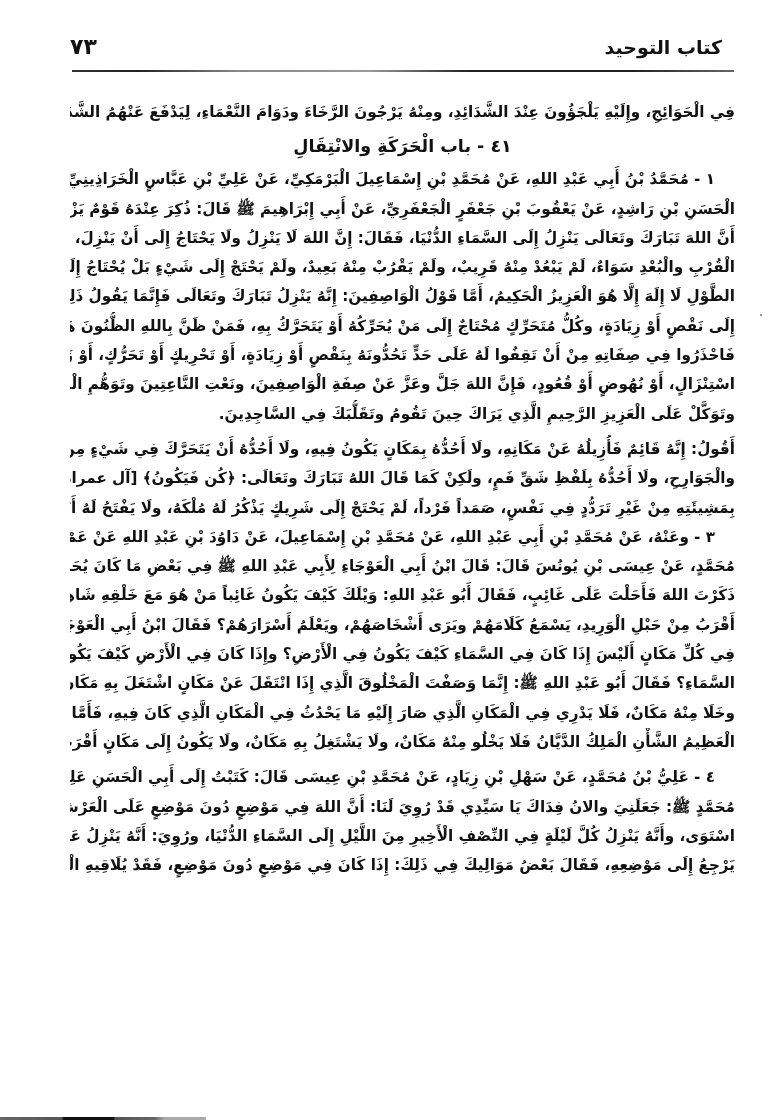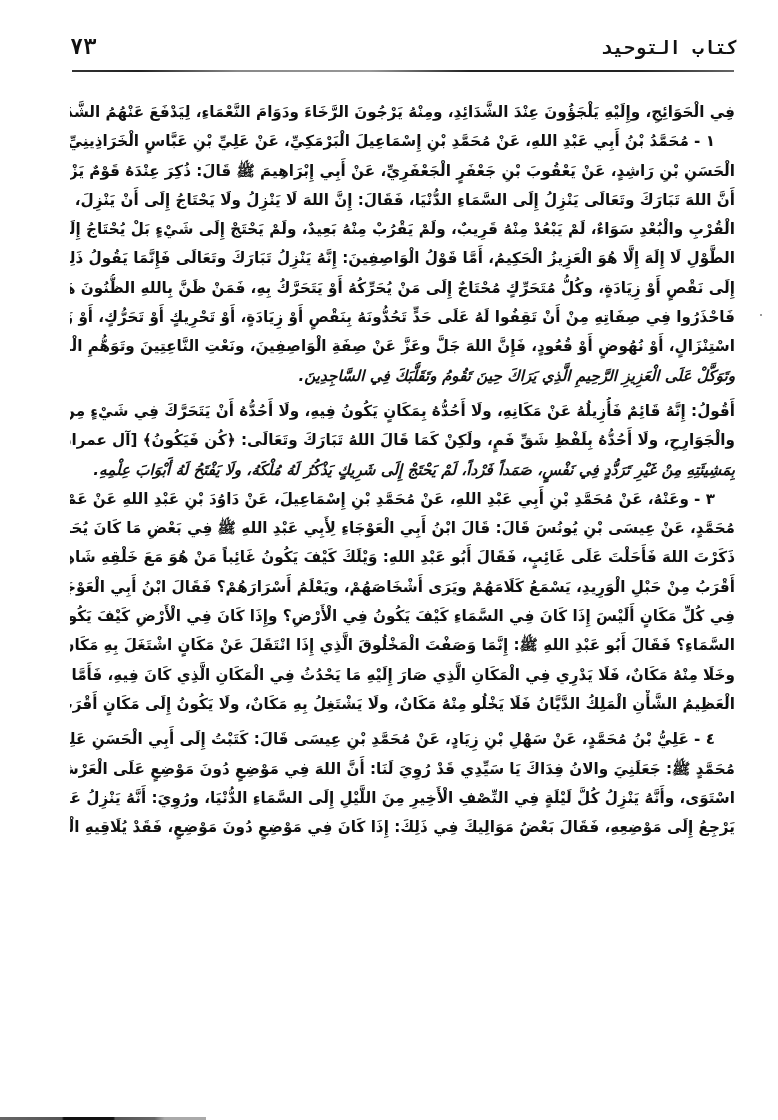--- a/index.html
+++ b/index.html
@@ -1,47 +1,48 @@
 <!DOCTYPE html>
 <html><head>
 <meta charset="utf-8">
 <style>
   html, body { margin: 0; padding: 0; background: #ffffff; }
   body { width: 778px; height: 1120px; position: relative; overflow: hidden;
          font-family: "DejaVu Sans", sans-serif; color: #111; }
-  .page-header { position: absolute; top: 28px; left: 70px; right: 40px; height: 40px; font-family: Liberation Mono, monospace; }
+  .page-header { position: absolute; top: 28px; left: 70px; right: 56px; height: 40px; }
   .page-number { position: absolute; left: 0; top: 6px; font-size: 22px; font-weight: bold; }
   .running-title { position: absolute; right: 0; top: 8px; font-size: 19px; font-weight: bold; direction: rtl; }
   .header-rule { position: absolute; top: 70px; left: 72px; width: 662px; height: 2px;
                  background: linear-gradient(to right, #333 0%, #222 10%, #888 25%, #999 45%, #222 60%, #222 85%, #666 100%); }
   .body-text { position: absolute; top: 98px; left: 70px; width: 665px; direction: rtl;
                font-family: "DejaVu Sans", sans-serif; font-size: 15.2px; font-weight: bold; }
   .line { height: 29.3px; line-height: 29.3px; white-space: nowrap; overflow: hidden;
           text-align: justify; text-align-last: justify; }
-  .line.last { text-align-last: right; font-style: italic; }
+  .line.last { text-align-last: right; }
   .line.indent { padding-right: 20px; }
   .heading { height: 38px; line-height: 38px; text-align: center; font-size: 17.5px; font-weight: bold; }
   .gap { height: 6px; }
   .bottom-rule { position: absolute; left: 0; top: 1117px; width: 206px; height: 3px;
                  background: linear-gradient(to right, #666 0%, #555 30%, #111 31%, #111 55%, #555 56%, #666 75%, #aaa 80%, #aaa 100%); }
   .margin-dot { position: absolute; left: 760px; top: 314px; width: 2px; height: 2px; background: #999; }
 </style>
 </head>
 <body>
 
 <div class="page-header">
   <span class="page-number">٧٣</span>
   <span class="running-title">كتاب التوحيد</span>
 </div>
 <div class="header-rule"></div>
 <div class="margin-dot"></div>
 
 <div class="body-text">
   <div class="line">فِي الْحَوَائِجِ، وإِلَيْهِ يَلْجَؤُونَ عِنْدَ الشَّدَائِدِ، ومِنْهُ يَرْجُونَ الرَّخَاءَ ودَوَامَ النَّعْمَاءِ، لِيَدْفَعَ عَنْهُمُ الشَّدَائِدَ.</div>
 
+  <div class="heading">٤١ - باب الْحَرَكَةِ والانْتِقَالِ</div>
 
   <div>
     <div class="line indent">١ - مُحَمَّدُ بْنُ أَبِي عَبْدِ اللهِ، عَنْ مُحَمَّدِ بْنِ إِسْمَاعِيلَ الْبَرْمَكِيِّ، عَنْ عَلِيِّ بْنِ عَبَّاسٍ الْخَرَاذِينِيِّ، عَنِ</div>
     <div class="line">الْحَسَنِ بْنِ رَاشِدٍ، عَنْ يَعْقُوبَ بْنِ جَعْفَرٍ الْجَعْفَرِيِّ، عَنْ أَبِي إِبْرَاهِيمَ ﷺ قَالَ: ذُكِرَ عِنْدَهُ قَوْمٌ يَزْعُمُونَ</div>
     <div class="line">أَنَّ اللهَ تَبَارَكَ وتَعَالَى يَنْزِلُ إِلَى السَّمَاءِ الدُّنْيَا، فَقَالَ: إِنَّ اللهَ لَا يَنْزِلُ ولَا يَحْتَاجُ إِلَى أَنْ يَنْزِلَ، إِنَّمَا مَنْظَرُهُ فِي</div>
     <div class="line">الْقُرْبِ والْبُعْدِ سَوَاءٌ، لَمْ يَبْعُدْ مِنْهُ قَرِيبٌ، ولَمْ يَقْرُبْ مِنْهُ بَعِيدٌ، ولَمْ يَحْتَجْ إِلَى شَيْءٍ بَلْ يُحْتَاجُ إِلَيْهِ، وهُوَ ذُو</div>
     <div class="line">الطَّوْلِ لَا إِلَهَ إِلَّا هُوَ الْعَزِيزُ الْحَكِيمُ، أَمَّا قَوْلُ الْوَاصِفِينَ: إِنَّهُ يَنْزِلُ تَبَارَكَ وتَعَالَى فَإِنَّمَا يَقُولُ ذَلِكَ مَنْ يَنْسُبُهُ</div>
     <div class="line">إِلَى نَقْصٍ أَوْ زِيَادَةٍ، وكُلُّ مُتَحَرِّكٍ مُحْتَاجٌ إِلَى مَنْ يُحَرِّكُهُ أَوْ يَتَحَرَّكُ بِهِ، فَمَنْ ظَنَّ بِاللهِ الظُّنُونَ هَلَكَ،</div>
     <div class="line">فَاحْذَرُوا فِي صِفَاتِهِ مِنْ أَنْ تَقِفُوا لَهُ عَلَى حَدٍّ تَحُدُّونَهُ بِنَقْصٍ أَوْ زِيَادَةٍ، أَوْ تَحْرِيكٍ أَوْ تَحَرُّكٍ، أَوْ زَوَالٍ أَوِ</div>
     <div class="line">اسْتِنْزَالٍ، أَوْ نُهُوضٍ أَوْ قُعُودٍ، فَإِنَّ اللهَ جَلَّ وعَزَّ عَنْ صِفَةِ الْوَاصِفِينَ، ونَعْتِ النَّاعِتِينَ وتَوَهُّمِ الْمُتَوَهِّمِينَ؛</div>

